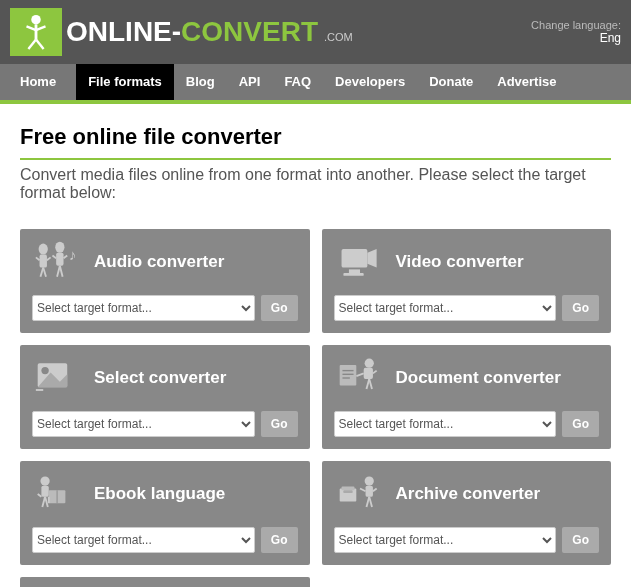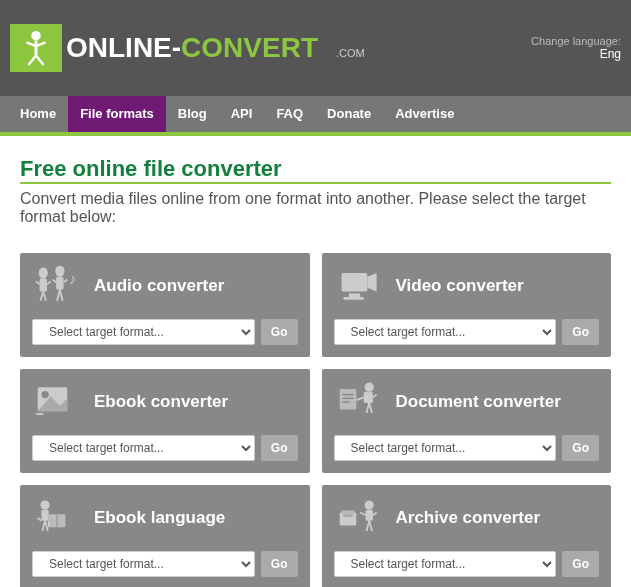--- a/index.html
+++ b/index.html
@@ -4,21 +4,21 @@
   <style>
     * { margin: 0; padding: 0; box-sizing: border-box; }
     body { font-family: Arial, sans-serif; background: #f0f0f0; width: 631px; }
 
     
     .header {
       background: #555;
       display: flex;
       align-items: center;
       justify-content: space-between;
-      padding: 24px 10px;
+      padding: 8px 10px;
       position: relative;
     }
     .logo-area {
       display: flex;
       align-items: center;
     }
     .logo-icon {
       background: #8dc63f;
       width: 52px;
       height: 48px;
@@ -48,41 +48,43 @@
       display: inline-block;
       padding: 7px 12px;
       color: #fff;
       font-size: 13px;
       font-weight: bold;
       text-decoration: none;
       height: 36px;
       line-height: 22px;
     }
     nav a.active {
-      background: #701a75;
-      color: #fff;
+      background: #000000;
+      color: #fff;
+      margin-left: 8px;
     }
 
     
     .green-bar {
       height: 4px;
       background: #8dc63f;
     }
 
     
     .main {
       background: #fff;
       padding: 20px 20px 20px 20px;
     }
     h1.page-title {
       font-size: 22px;
       font-weight: bold;
-      color: #15803d;
+      color: #000000;
       margin-bottom: 6px;
       border-bottom: 2px solid #8dc63f;
+      padding-bottom: 8px;
     }
     .subtitle {
       font-size: 16px;
       color: #555;
       margin-bottom: 27px;
     }
 
     
     .converter-grid {
       display: grid;
@@ -119,21 +121,21 @@
       font-weight: bold;
       color: #fff;
     }
     .card-controls {
       display: flex;
       align-items: center;
       gap: 6px;
     }
     .card-select {
       flex: 1;
-      padding: 4px 12px;
+      padding: 4px 0;
       font-size: 12px;
       color: #555;
       background: #fff;
       border: 1px solid #ccc;
       border-radius: 2px;
       height: 26px;
     }
     .card-go {
       background: #aaa;
       color: #fff;
@@ -161,35 +163,36 @@
         <line x1="20" y1="12" x2="20" y2="28" stroke="white" stroke-width="3"></line>
         <line x1="20" y1="18" x2="10" y2="14" stroke="white" stroke-width="2.5"></line>
         <line x1="20" y1="18" x2="30" y2="14" stroke="white" stroke-width="2.5"></line>
         <line x1="20" y1="28" x2="12" y2="38" stroke="white" stroke-width="2.5"></line>
         <line x1="20" y1="28" x2="28" y2="38" stroke="white" stroke-width="2.5"></line>
       </svg>
     </div>
     <div style="display:flex;align-items:baseline;">
       <span style="font-size:28px;font-weight:bold;color:#fff;font-family:Arial Black,Arial,sans-serif;">ONLINE-</span>
       <span style="font-size:28px;font-weight:bold;color:#8dc63f;font-family:Arial Black,Arial,sans-serif;">CONVERT</span>
-      <span style="font-size:11px;color:#ccc;vertical-align:super;margin-left:18px;">.COM</span>
+      <span style="font-size:11px;color:#ccc;vertical-align:super;margin-left:6px;">.COM</span>
     </div>
   </div>
   <div class="header-right">
     <div class="change-lang">Change language:</div>
     <div class="lang-val">Eng</div>
   </div>
 </div>
 
 <nav>
   <a href="#">Home</a>
   <a href="#" class="active">File formats</a>
   <a href="#">Blog</a>
   <a href="#">API</a>
   <a href="#">FAQ</a>
+  <a href="#">Developers</a>
   <a href="#">Donate</a>
   <a href="#">Advertise</a>
 </nav>
 <div class="green-bar"></div>
 
 <div class="main">
   <h1 class="page-title">Free online file converter</h1>
   <p class="subtitle">Convert media files online from one format into another. Please select the target format below:</p>
 
   <div class="converter-grid">
@@ -250,21 +253,21 @@
       <div class="card-header">
         <div class="card-icon">
           <svg viewBox="0 0 52 44" xmlns="http://www.w3.org/2000/svg">
 
             <rect x="4" y="6" width="32" height="26" rx="2" fill="#ccc"></rect>
             <circle cx="12" cy="14" r="4" fill="#888"></circle>
             <polygon points="4,32 18,16 28,26 36,18 36,32" fill="#aaa"></polygon>
             <rect x="2" y="34" width="8" height="2" fill="#ccc"></rect>
           </svg>
         </div>
-        <div class="card-title">Ebook converter</div>
+        <div class="card-title">Select converter</div>
       </div>
       <div class="card-controls">
         <select class="card-select">
           <option>Select target format...</option>
         </select>
         <button class="card-go">Go</button>
       </div>
     </div>
 
     <div class="converter-card">

